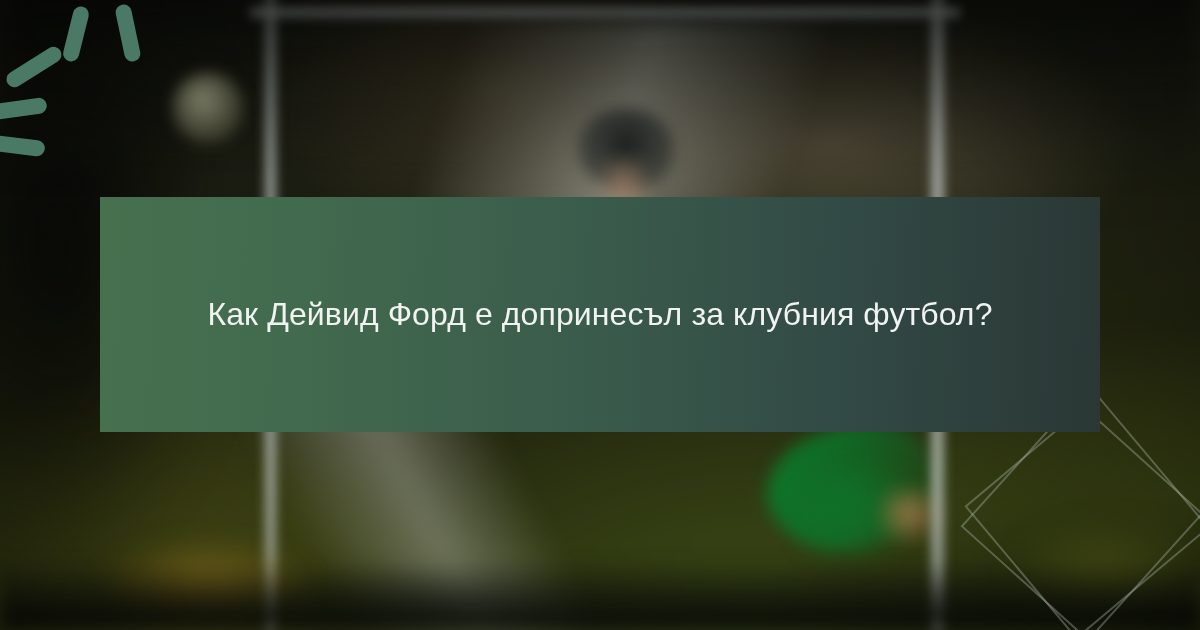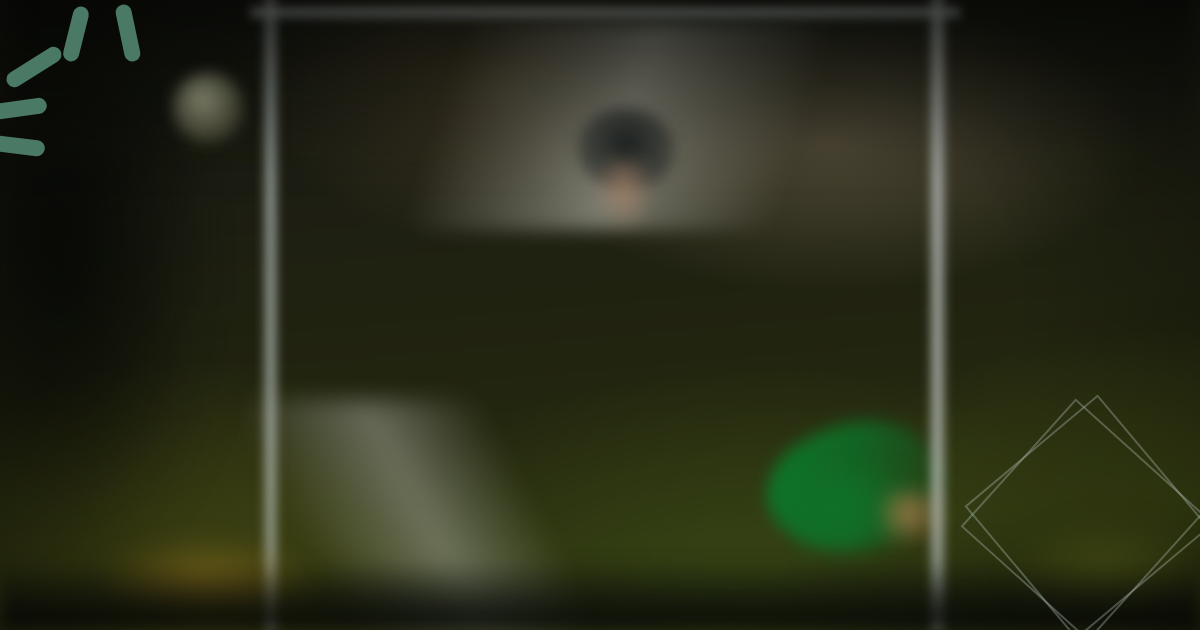--- a/index.html
+++ b/index.html
@@ -250,14 +250,17 @@
       <div class="ray" style="left: 26px; top: 36px; width: 16px; height: 62px; background: rgb(74, 122, 102); transform: rotate(58deg);"></div>
       <div class="ray" style="left: 8px; top: 78px; width: 16px; height: 62px; background: rgb(74, 122, 102); transform: rotate(82deg);"></div>
       <div class="ray" style="left: 2px; top: 110px; width: 16px; height: 70px; background: rgb(74, 122, 102); transform: rotate(97deg);"></div>
     </div>
 
   <div class="squares">
     <div class="sq sq-a"></div>
     <div class="sq sq-b"></div>
   </div>
 
+  <div class="card">
+    <h1 class="headline">Как Дейвид Форд е допринесъл за клубния футбол?</h1>
+  </div>
 
 </div>
 
 </body></html>

